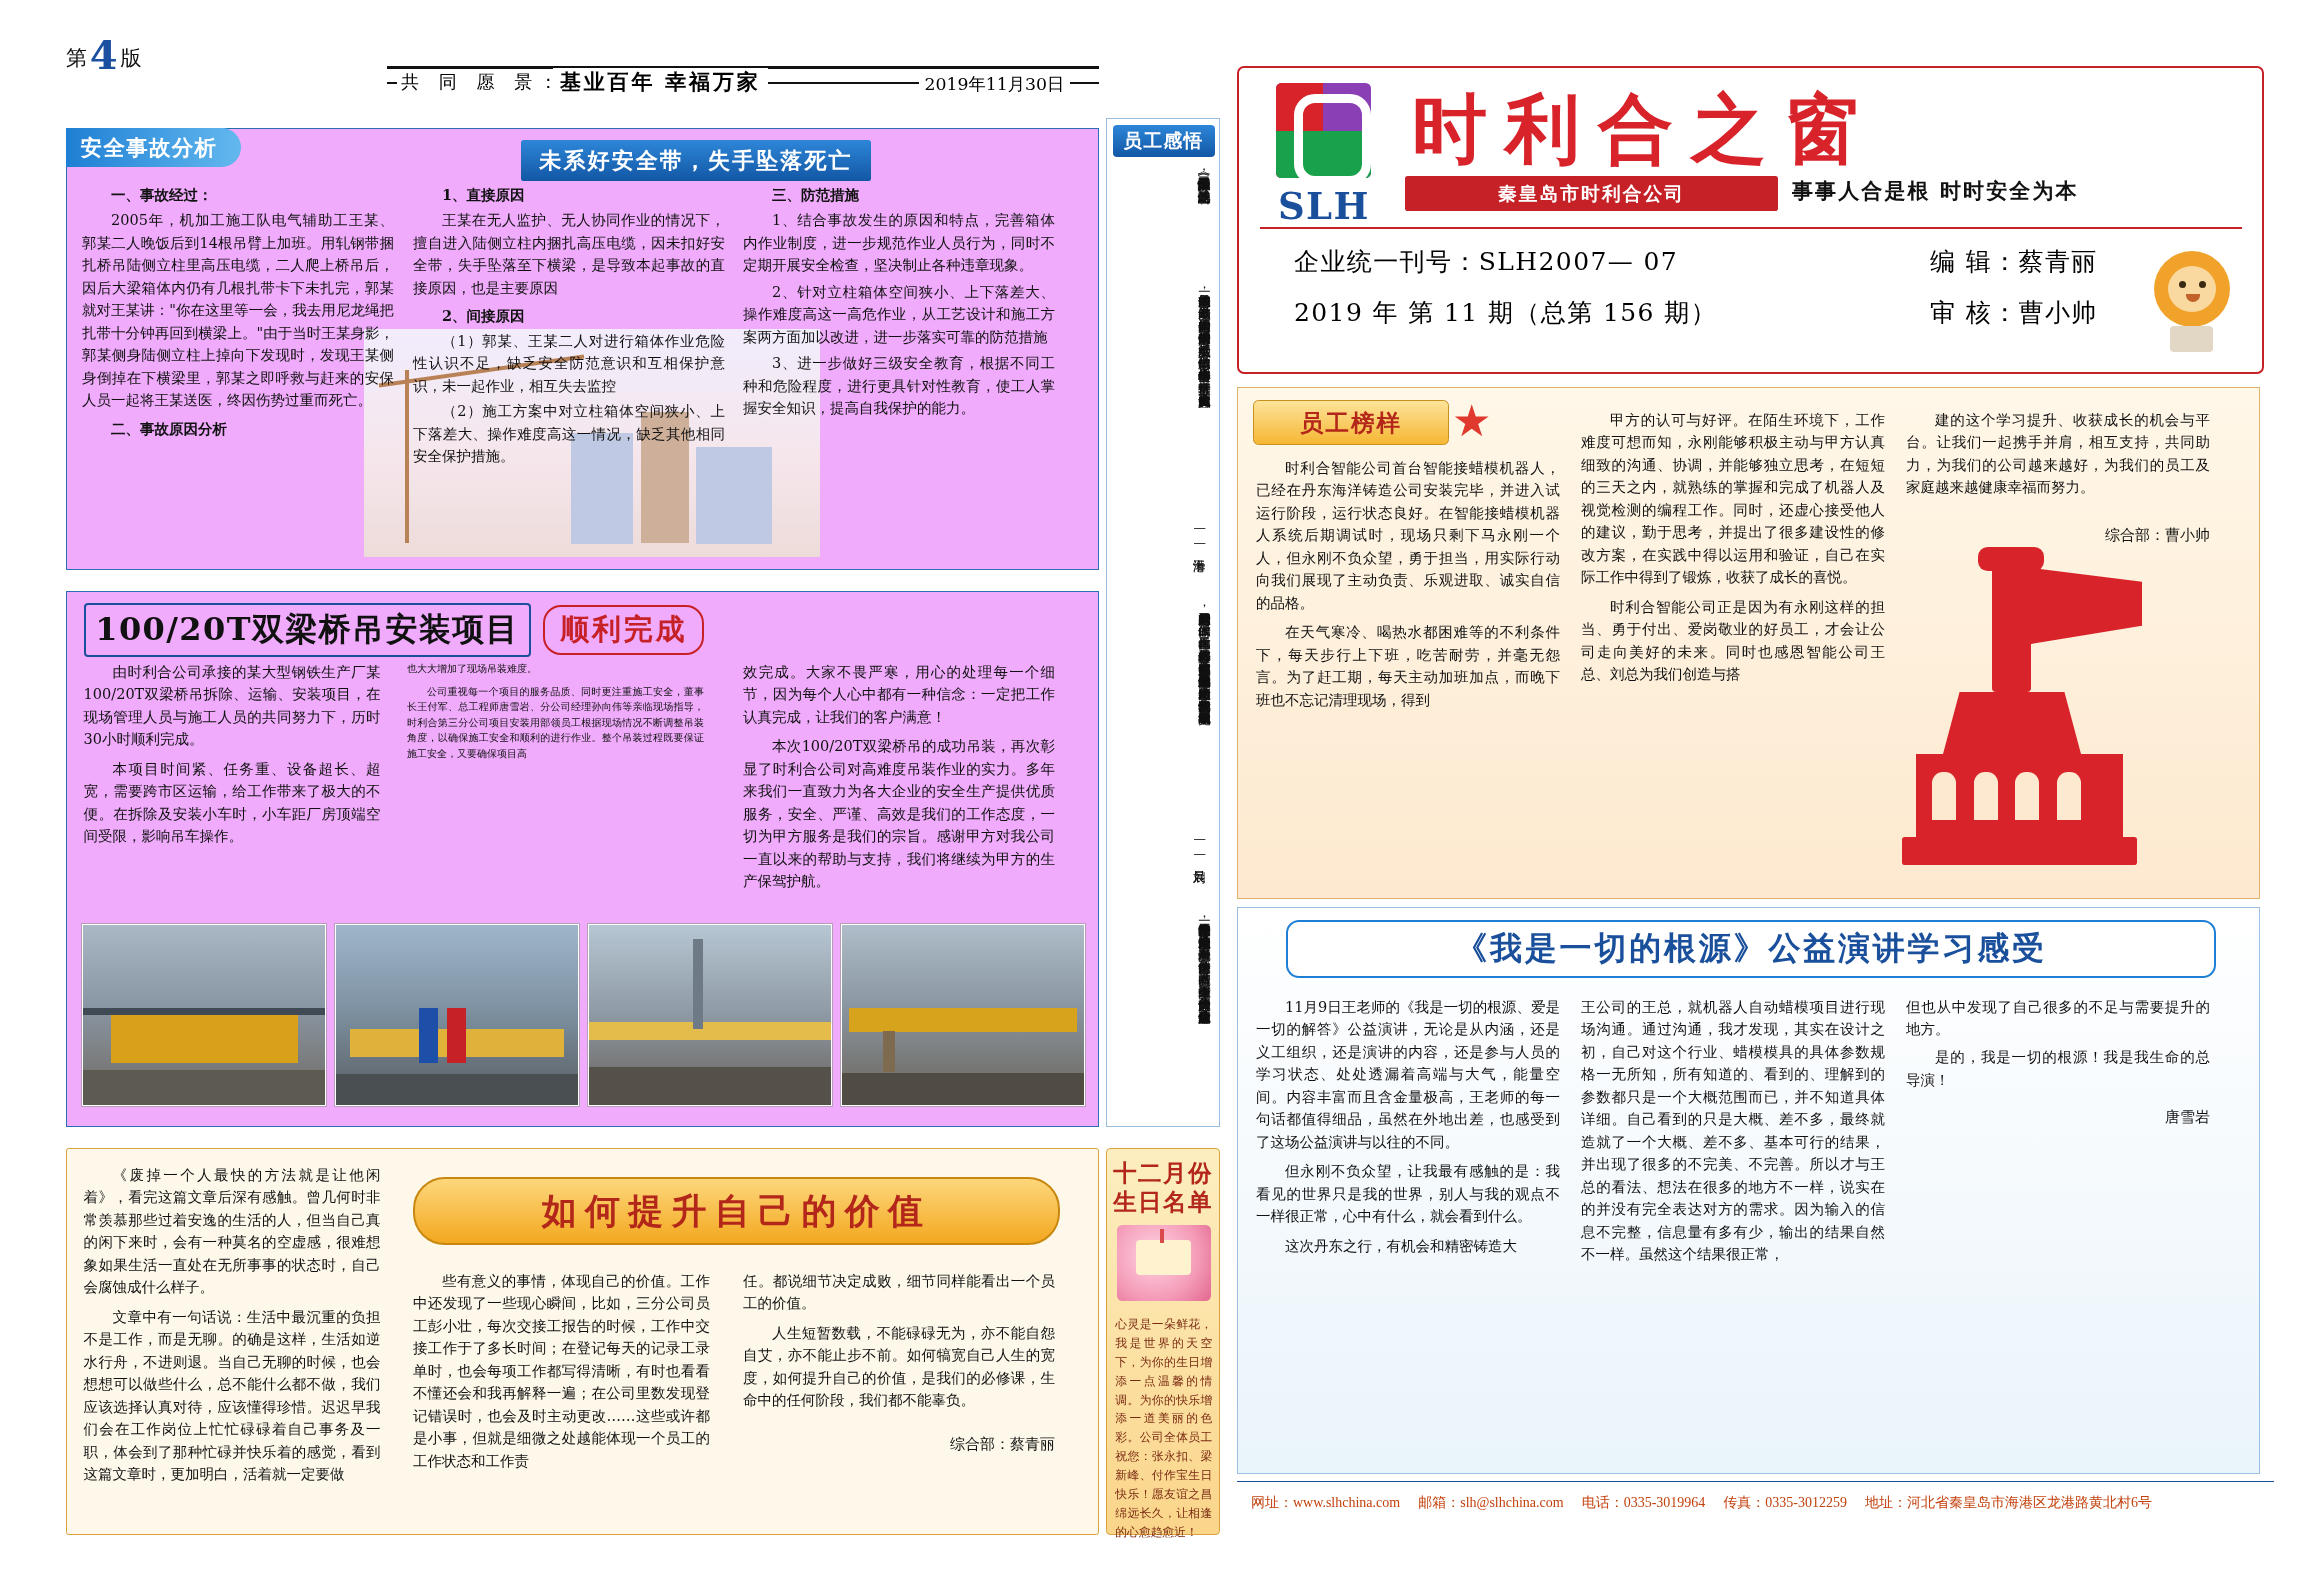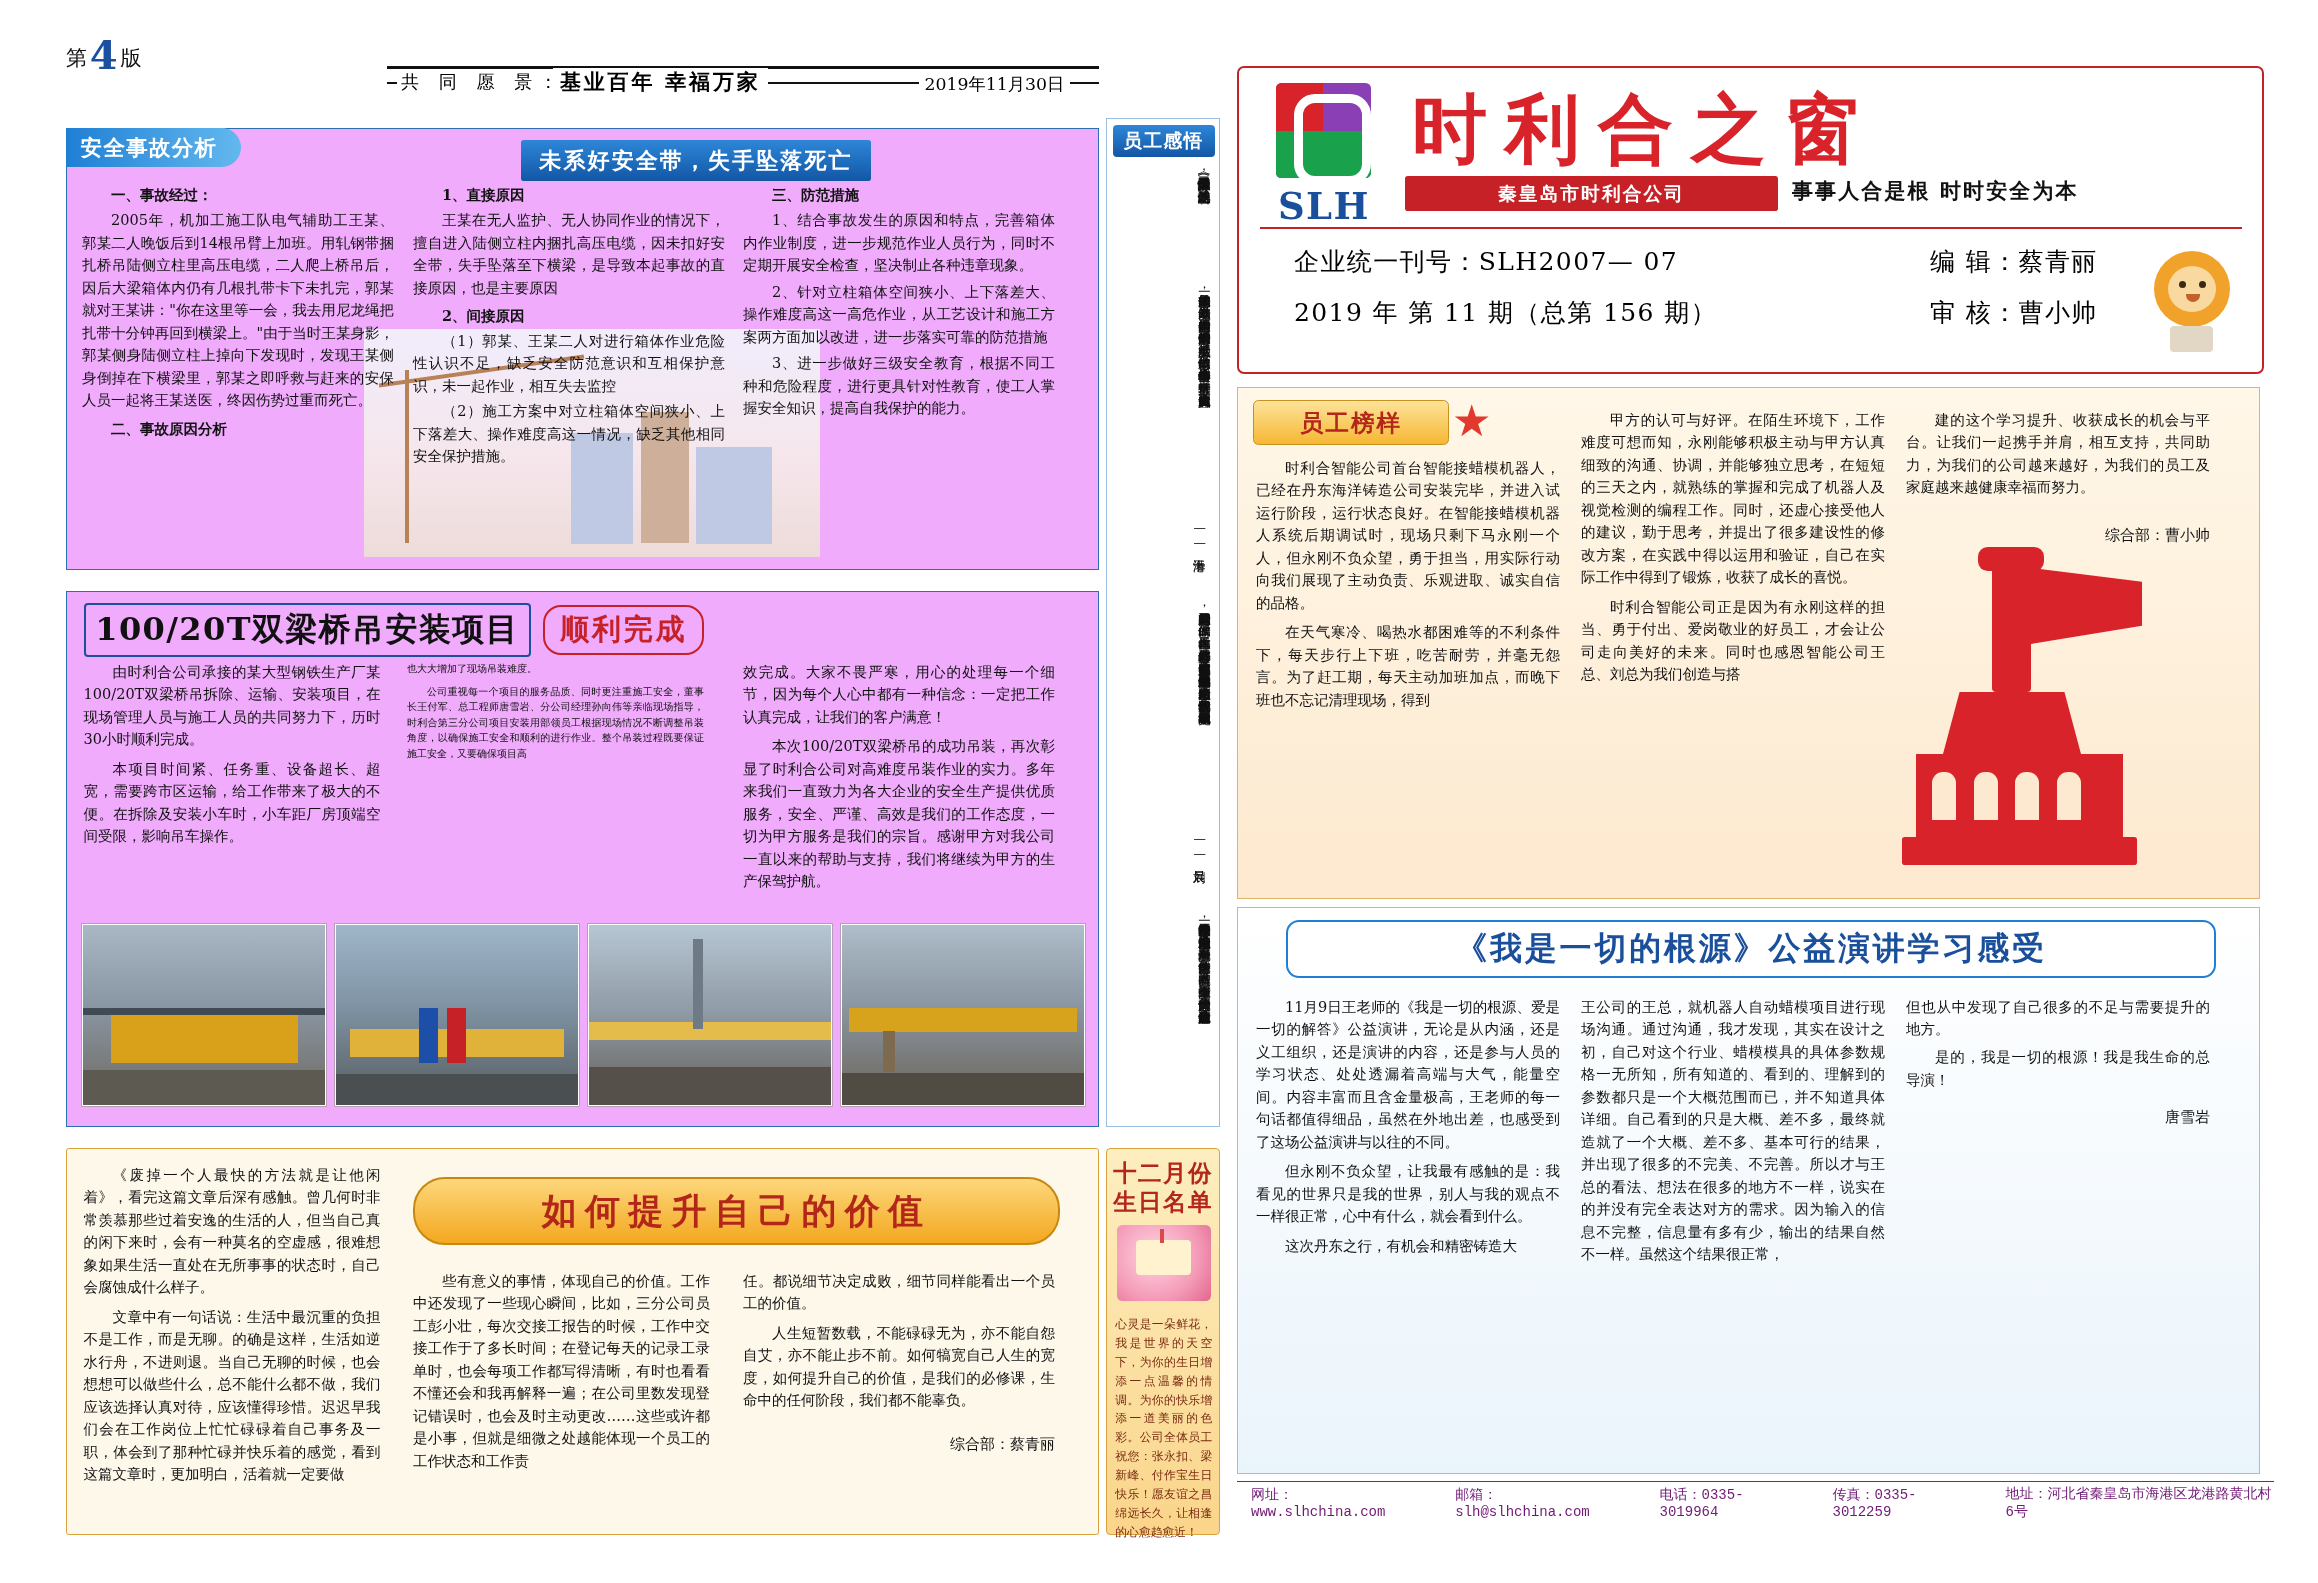--- a/index.html
+++ b/index.html
@@ -32,21 +32,21 @@
 
   
   .photo{position:absolute;border:1.4px solid #fff;box-shadow:0 0 0 0.7px #999;overflow:hidden;}
 
   
   .masthead{position:absolute;border:2.1px solid #c62127;border-radius:7px;background:#fff;}
   .mast-title{font-family:"DejaVu Serif",serif;font-weight:bold;font-size:75px;color:#d8232a;letter-spacing:18px;}
   .red-band{background:#c62127;color:#fff;font-weight:bold;font-size:18.7px;letter-spacing:2.1px;display:flex;align-items:center;justify-content:center;}
 
   .yellowhead{background:linear-gradient(180deg,#fde39a,#f6b733);border:1.4px solid #c8911c;border-radius:5.5px;color:#b3261a;font-weight:bold;font-size:23.5px;display:flex;align-items:center;justify-content:center;letter-spacing:2.1px;}
-  .footer{position:absolute;border-top:1.4px solid #1a4f9c;font-size:14px;font-family:Liberation Mono, monospace;color:#701a75;display:flex;align-items:center;gap:40px;padding-left:14px;}
+  .footer{position:absolute;border-top:1.4px solid #1a4f9c;font-size:14px;font-family:Liberation Serif, serif;color:#c2410c;display:flex;align-items:center;gap:18px;padding-left:14px;}
 </style>
 </head>
 <body>
 
 <div id="page">
 
   <div class="page-num">
     <span>第</span><span class="big">4</span><span>版</span>
   </div>
   <div class="hdr-band"></div>

